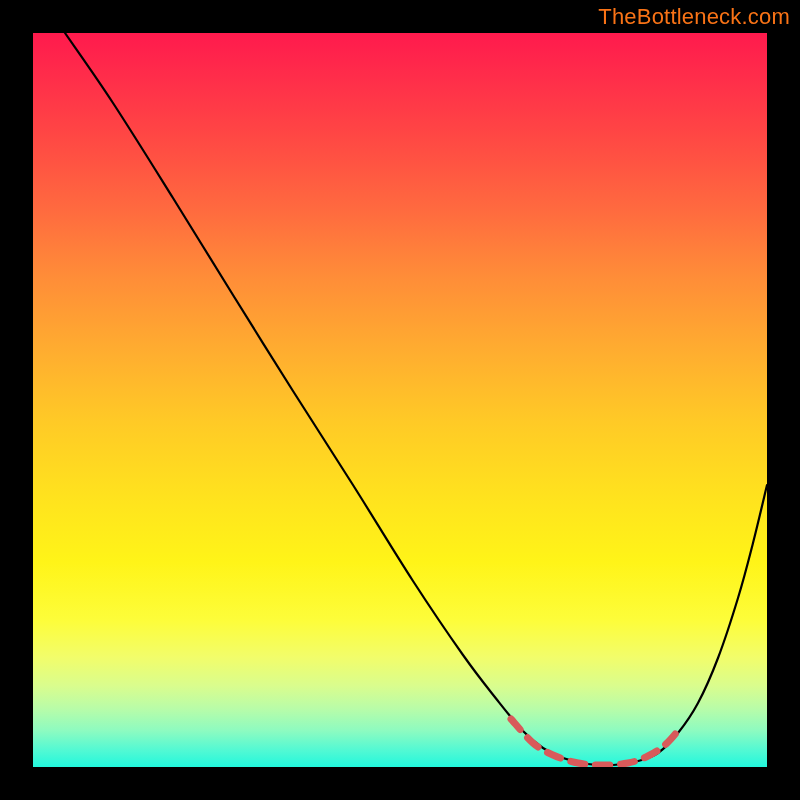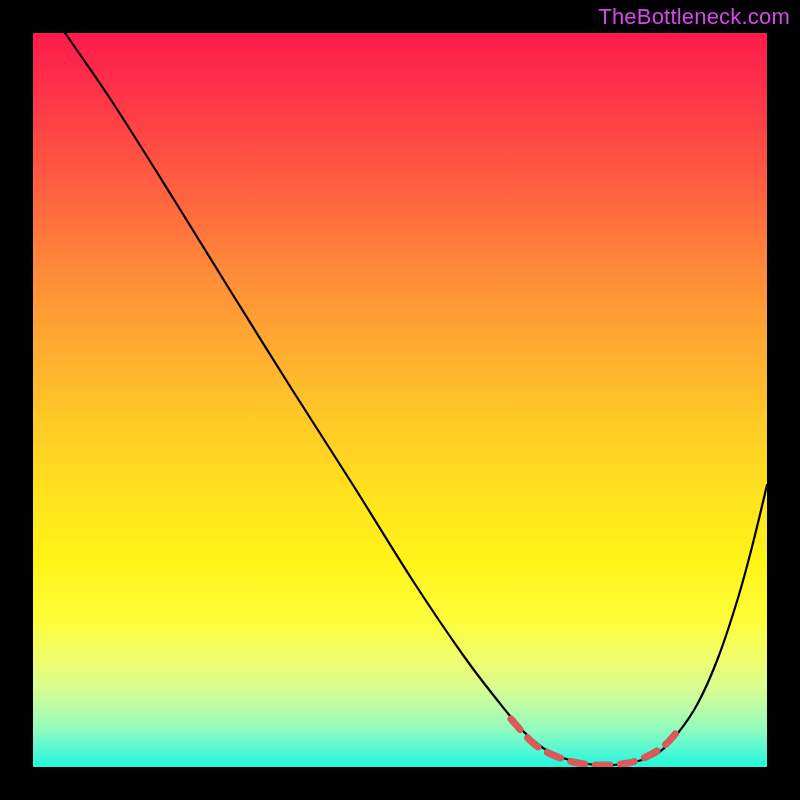--- a/index.html
+++ b/index.html
@@ -10,21 +10,21 @@
     height: 800px;
     background: #000;
   }
   .watermark {
     position: absolute;
     top: 4px;
     right: 10px;
     font-family: Arial, Helvetica, sans-serif;
     font-size: 22px;
     font-weight: 500;
-    color: #d946ef;
+    color: #f97316;
     letter-spacing: 0.2px;
   }
   .plot-area {
     position: absolute;
     left: 33px;
     top: 33px;
     width: 734px;
     height: 734px;
     overflow: hidden;
   }

